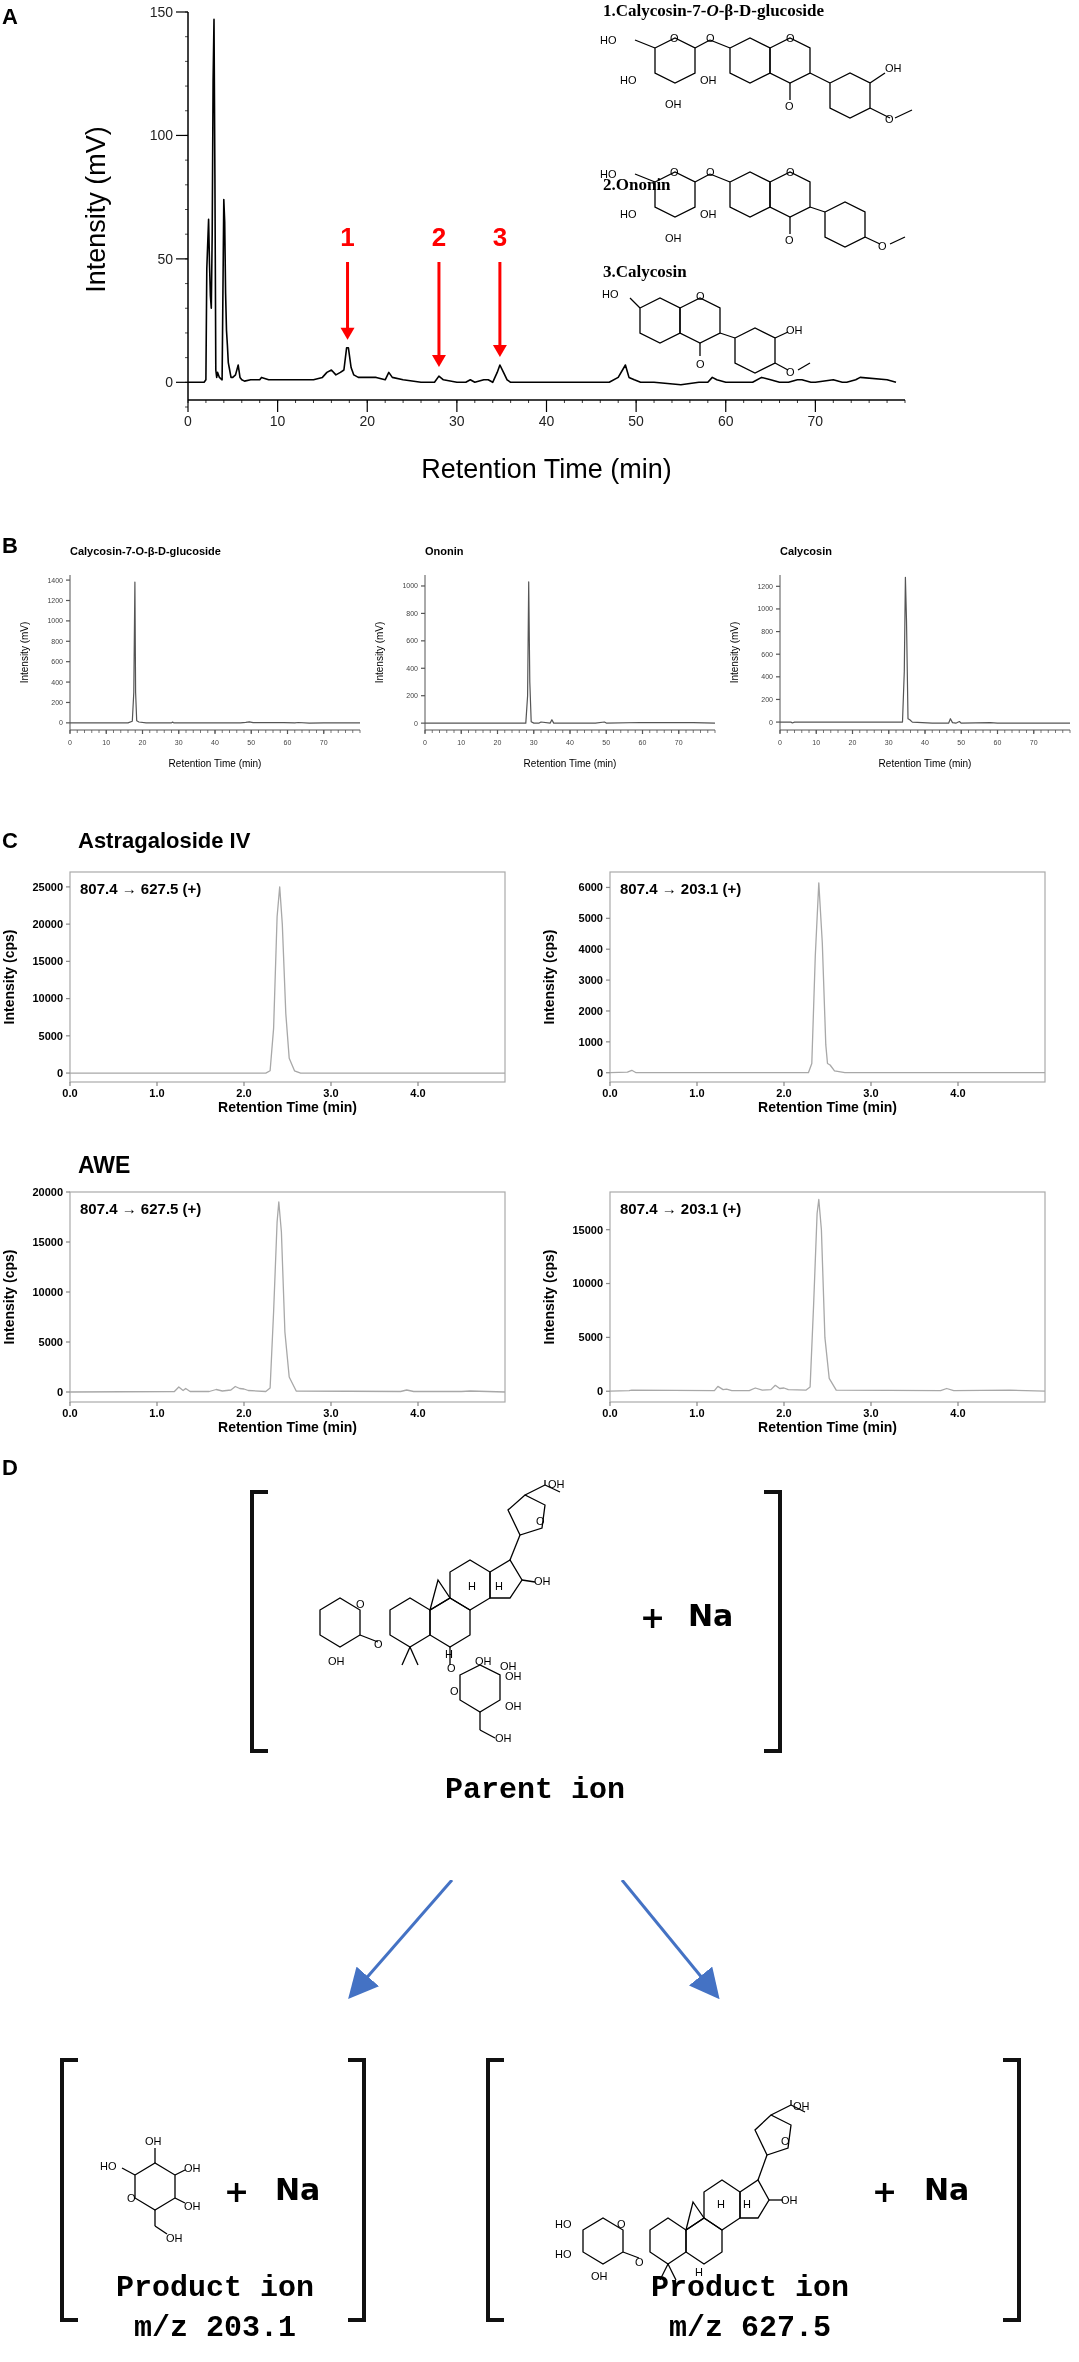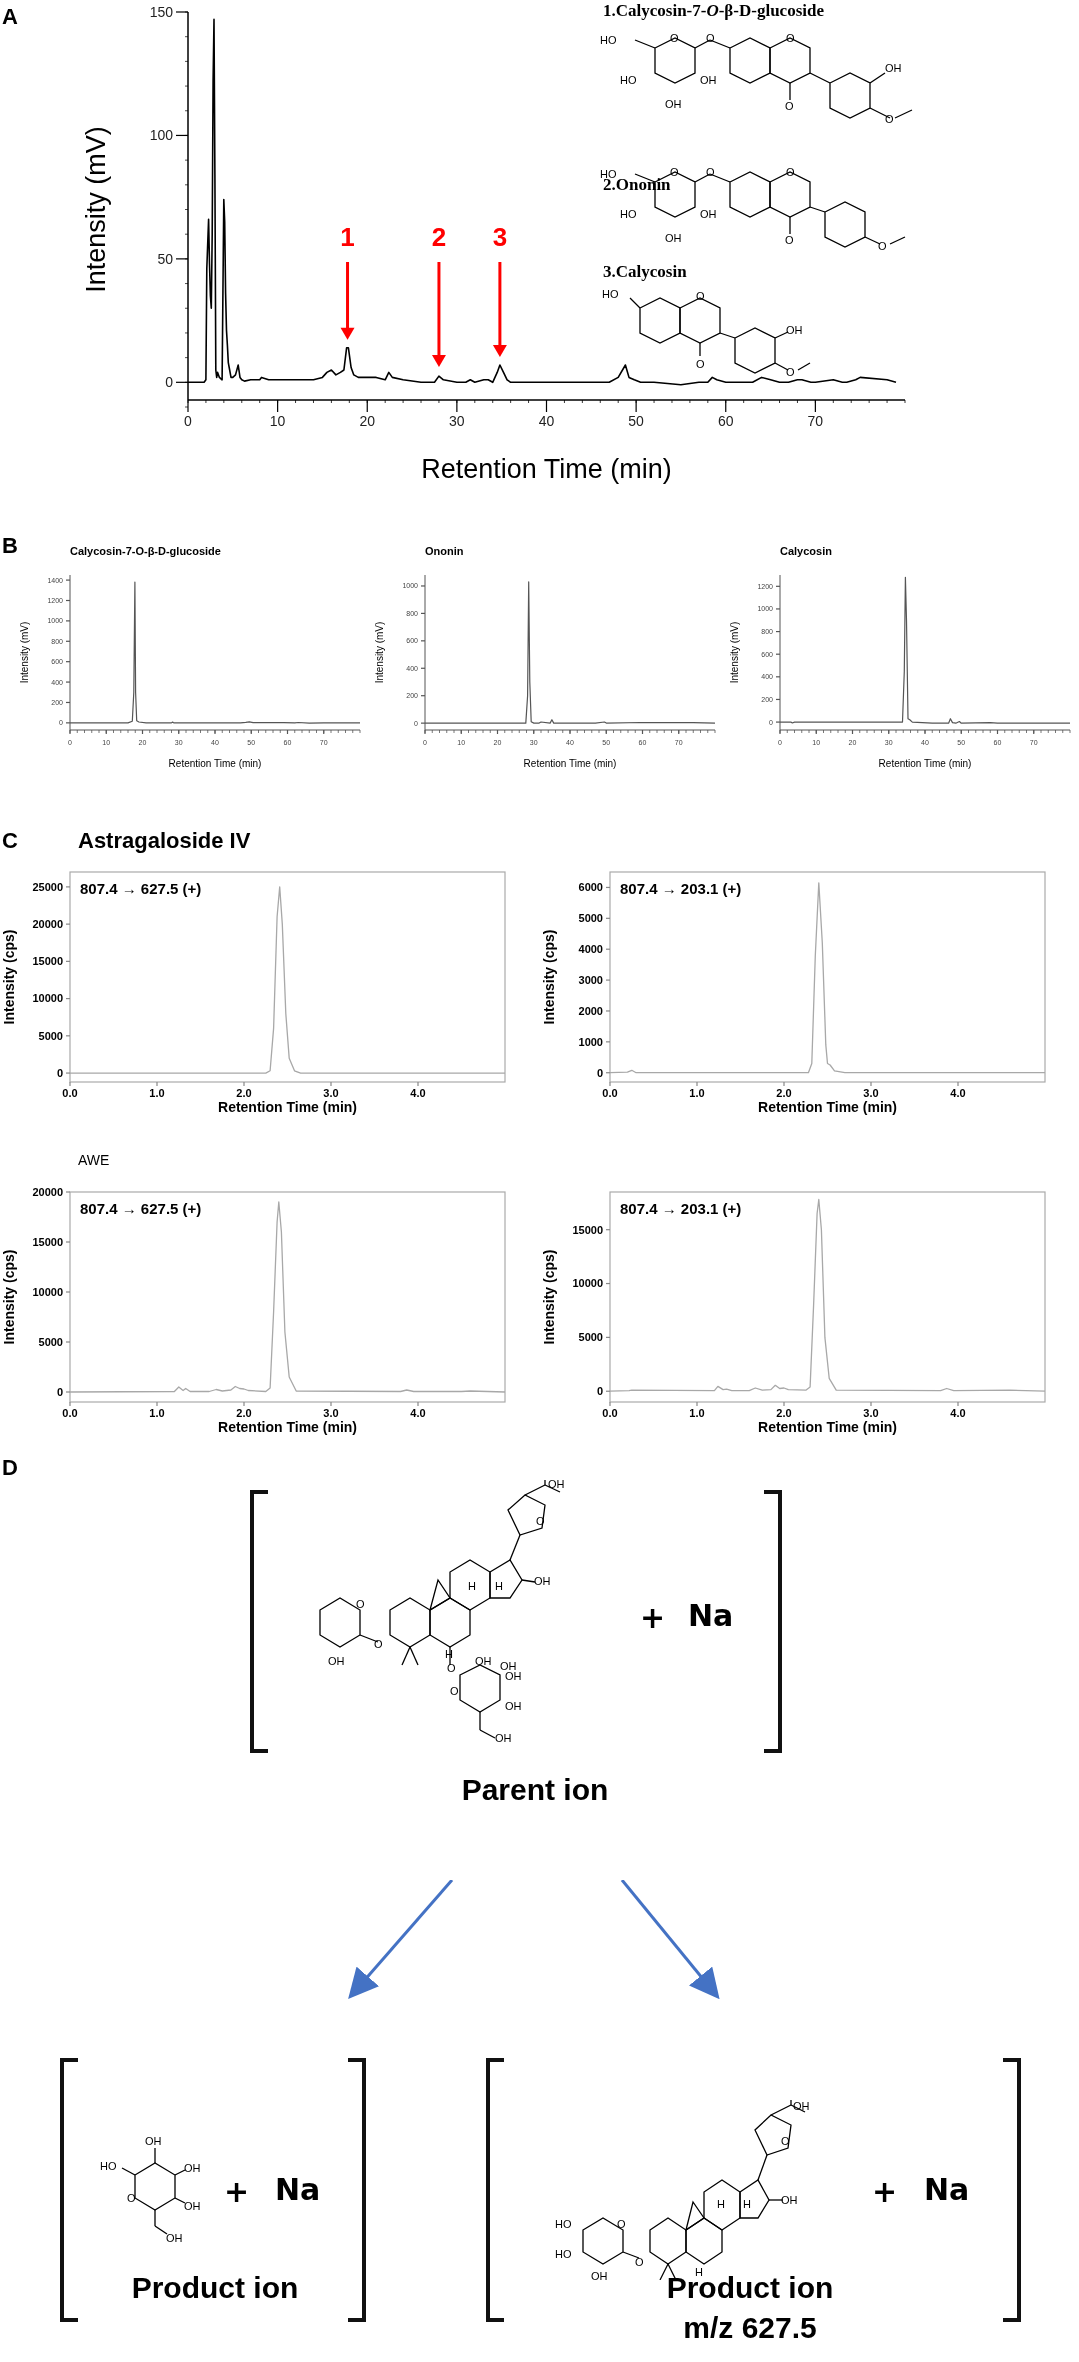--- a/index.html
+++ b/index.html
@@ -3,21 +3,21 @@
 <meta charset="utf-8">
 <style>
   html, body { margin: 0; padding: 0; background: #ffffff; }
   body { width: 1079px; height: 2362px; position: relative; overflow: hidden;
          font-family: "Liberation Sans", "DejaVu Sans", sans-serif; color: #000; }
   .abs { position: absolute; }
   .panel-letter { position: absolute; font-weight: bold; font-size: 22px; }
   svg text { font-family: "Liberation Sans", "DejaVu Sans", sans-serif; }
   .struct-title { position: absolute; font-family: Liberation Serif, serif; font-weight: bold; font-size: 17px; }
   .chem { position: absolute; }
-  .ion-label { position: absolute; text-align: center; font-family: Liberation Sans, sans-serif;
+  .ion-label { position: absolute; text-align: center; font-family: Liberation Mono, monospace;
                font-weight: bold; font-size: 30px; line-height: 40px; }
   .bracket { position: absolute; border: 4px solid #111; }
   .bracket.left { border-right: none; width: 14px; }
   .bracket.right { border-left: none; width: 14px; }
   .plus-na { position: absolute; font-family: "DejaVu Sans", sans-serif; font-weight: bold; font-size: 30px; }
 </style>
 </head>
 <body>
 
 <div class="panel-letter" style="left:2px;top:4px;">A</div>
@@ -433,21 +433,21 @@
     <line x1="66" y1="51.31386861313868" x2="70" y2="51.31386861313868" stroke="#555" stroke-width="1.2"></line>
     <text x="63" y="53.76386861313868" text-anchor="end" font-size="7" font-weight="normal" fill="#444">1200</text>
     <polyline points="70.0,187.1 80.9,187.1 82.3,188.0 84.5,187.1 192.5,187.1 194.3,136.2 195.4,42.3 196.5,85.3 198.0,183.7 199.8,184.8 202.3,187.1 222.3,188.2 238.6,188.2 240.4,183.7 242.5,187.6 245.8,188.2 249.4,186.5 251.3,188.2 280.3,187.6 287.5,188.2 298.4,188.0 323.8,188.2 360.0,188.2" fill="none" stroke="#555" stroke-width="1.2" stroke-linejoin="round"></polyline>
     <text x="215" y="232" text-anchor="middle" font-size="10" font-weight="normal">Retention Time (min)</text>
     <text x="28" y="117.5" text-anchor="middle" font-size="10" font-weight="normal" transform="rotate(-90 28 117.5)">Intensity (mV)</text>
     <text x="70" y="20" font-size="11" font-weight="bold">Calycosin</text>
   </svg>
 
 <div class="panel-letter" style="left:2px;top:828px;">C</div>
 <div class="abs" style="left:78px;top:828px;font-weight:bold;font-size:22px;">Astragaloside IV</div>
-<div class="abs" style="left:78px;top:1152px;font-weight:normal;font-size:14px;">AWE</div>
+<div class="abs" style="left:78px;top:1152px;font-weight:bold;font-size:23px;">AWE</div>
 <svg class="abs" id="chart-C1" style="left:0;top:860px;" width="540" height="270">
     <rect x="70" y="12" width="435" height="210" fill="none" stroke="#aaa" stroke-width="1.2"></rect>
     <line x1="70" y1="222" x2="70" y2="226" stroke="#888" stroke-width="1.2"></line>
     <text x="70" y="237" text-anchor="middle" font-size="11" font-weight="bold" fill="#000">0.0</text>
     <line x1="157" y1="222" x2="157" y2="226" stroke="#888" stroke-width="1.2"></line>
     <text x="157" y="237" text-anchor="middle" font-size="11" font-weight="bold" fill="#000">1.0</text>
     <line x1="244" y1="222" x2="244" y2="226" stroke="#888" stroke-width="1.2"></line>
     <text x="244" y="237" text-anchor="middle" font-size="11" font-weight="bold" fill="#000">2.0</text>
     <line x1="331" y1="222" x2="331" y2="226" stroke="#888" stroke-width="1.2"></line>
     <text x="331" y="237" text-anchor="middle" font-size="11" font-weight="bold" fill="#000">3.0</text>
@@ -643,20 +643,21 @@
       <text x="84" y="42">OH</text>
       <text x="27" y="72">O</text>
     <text x="84" y="80">OH</text>
       <text x="66" y="112">OH</text>
   </g>
 </svg>
 <div class="plus-na" style="left:224px;top:2174px;">+</div>
 <div class="plus-na" style="left:275px;top:2172px;">Na</div>
 <div class="ion-label" style="left:80px;top:2268px;width:270px;">
   <div>Product ion</div>
+  <div>m/z 203.1</div>
 </div>
 
 <div class="bracket left" style="left:486px;top:2058px;height:256px;"></div>
 <div class="bracket right" style="left:1003px;top:2058px;height:256px;"></div>
 <svg class="chem" style="left:555px;top:2100px;" width="300" height="180">
   <g fill="none" stroke="#000" stroke-width="1.3">
     <polygon points="28,130 48,118 68,130 68,152 48,164 28,152"></polygon>
     <line x1="68" y1="152" x2="84" y2="158"></line>
     <polygon points="95,130 113,118 131,130 131,152 113,164 95,152"></polygon>
     <polygon points="131,130 149,118 167,130 167,152 149,164 131,152"></polygon>

